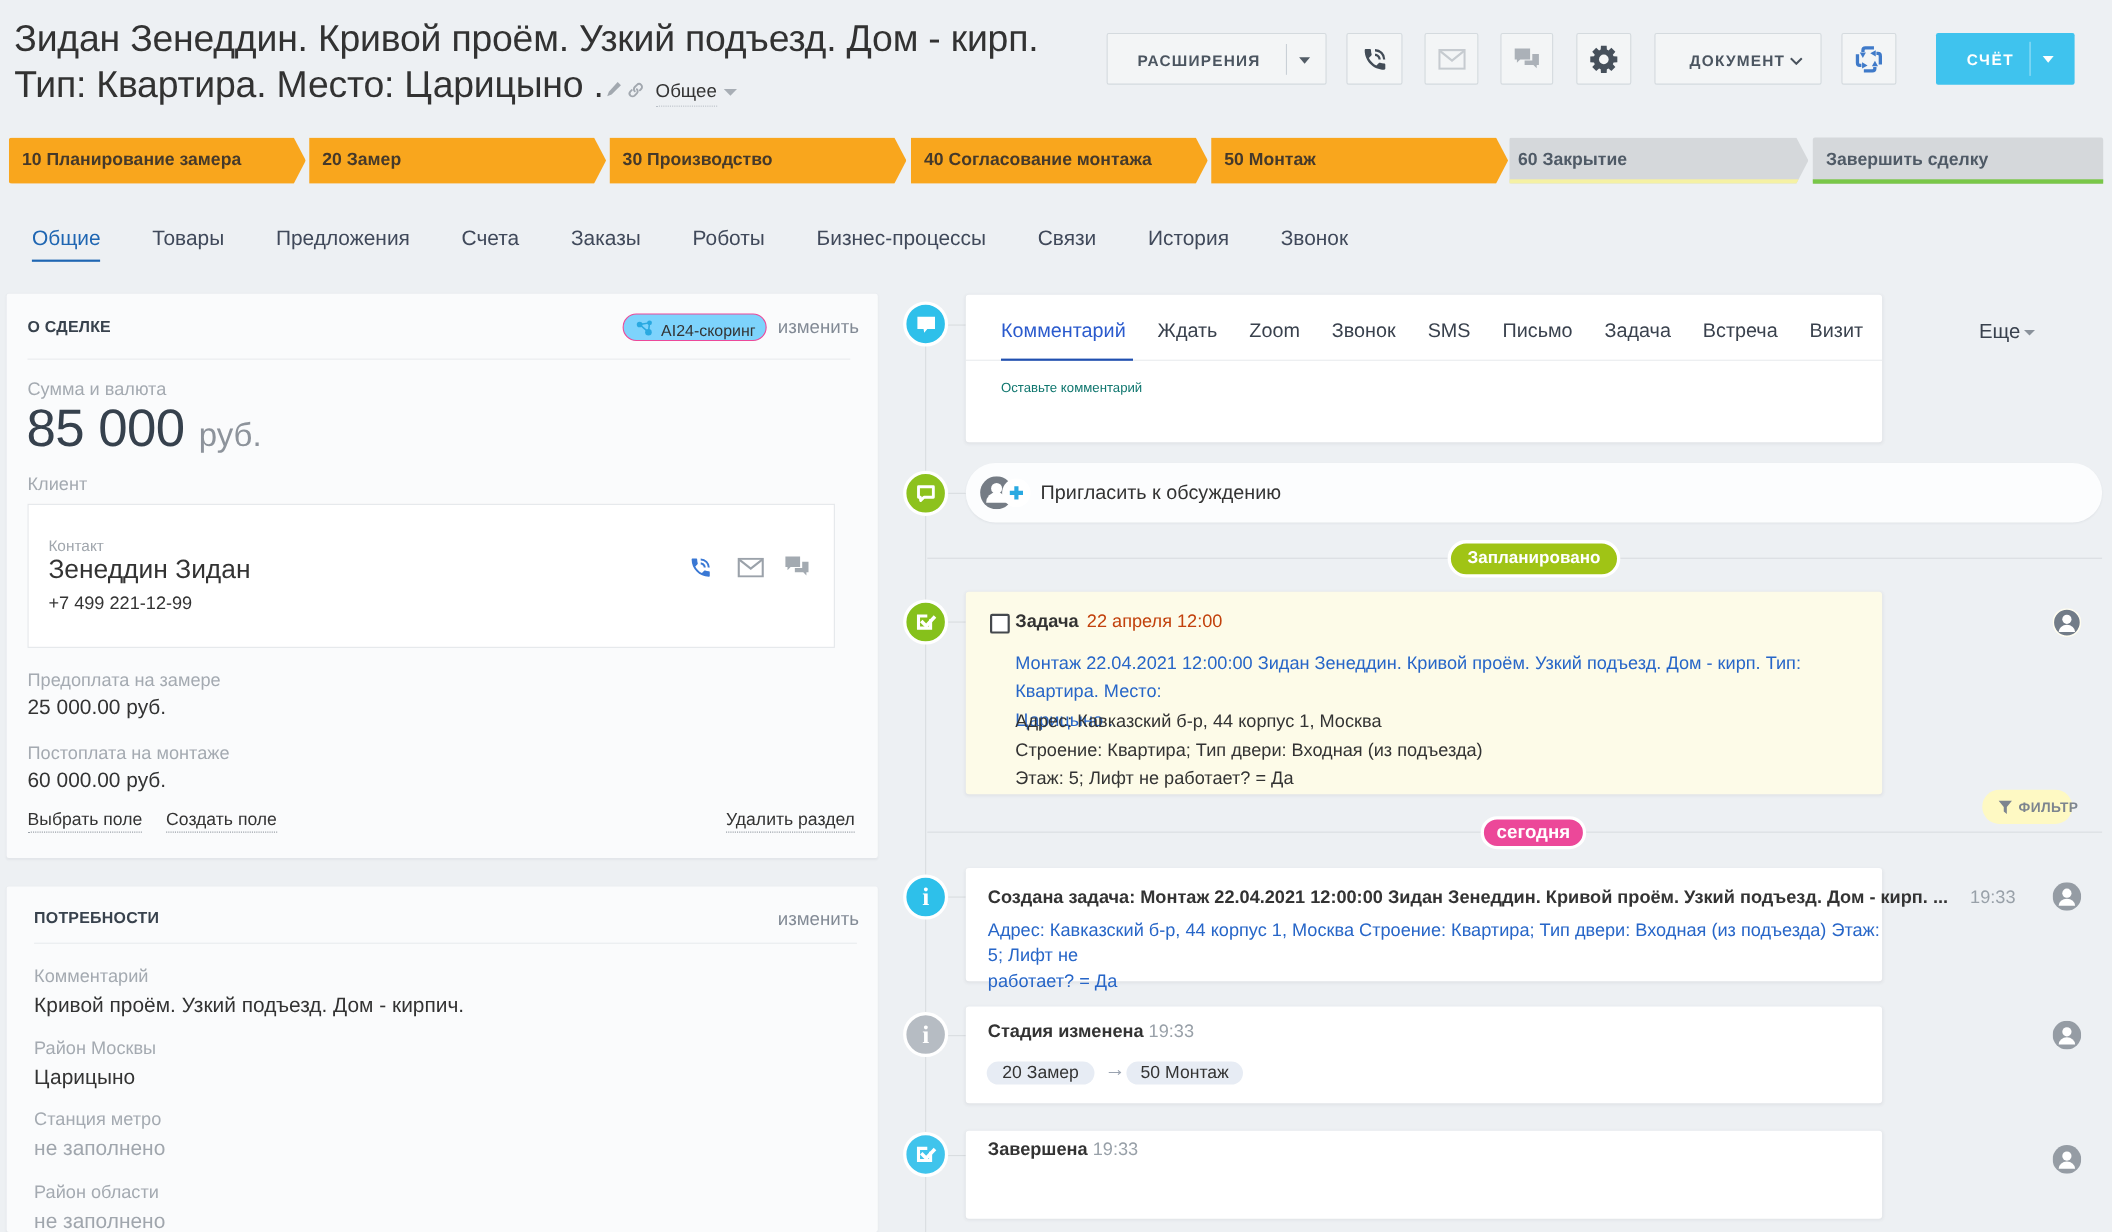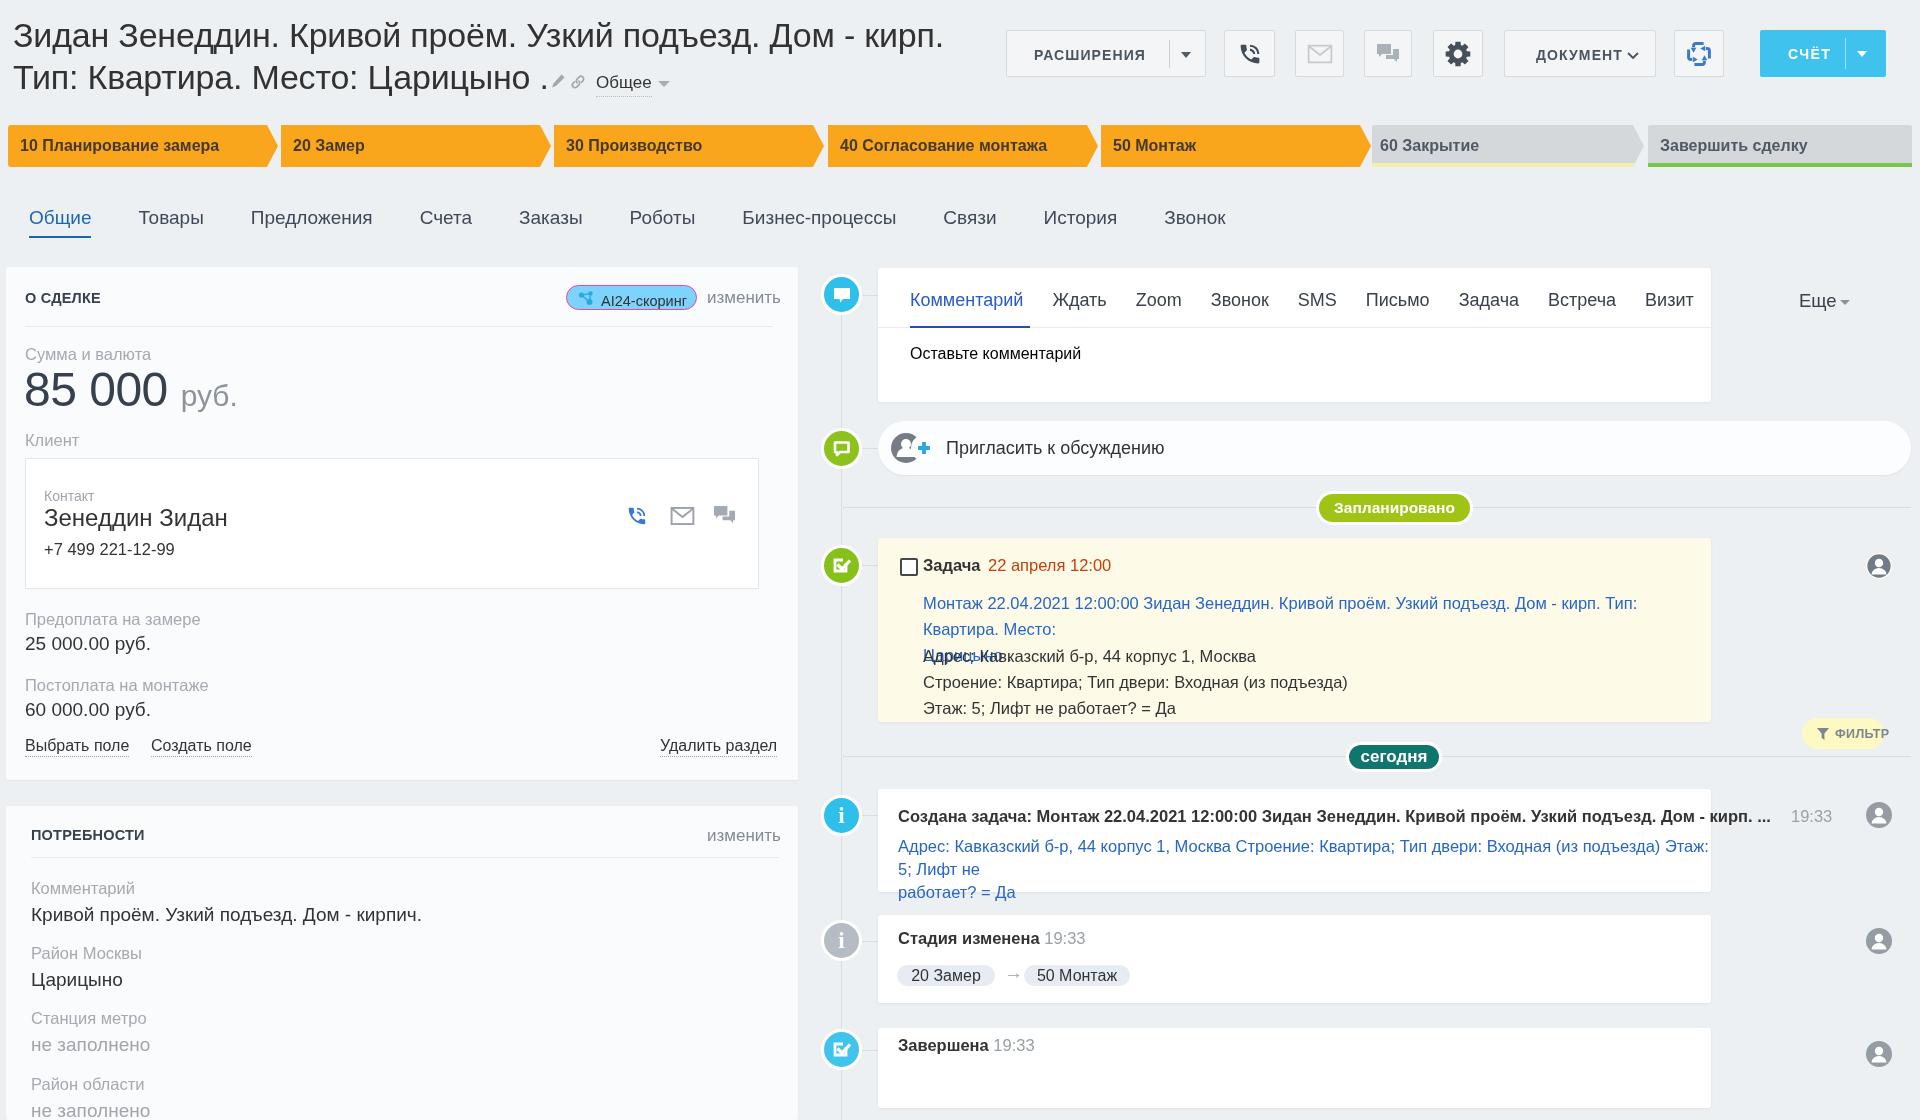--- a/index.html
+++ b/index.html
@@ -84,30 +84,30 @@
 
 
 #ccard { top:268px; height:134px; }
 #ctabs { position:absolute; left:32px; top:22px; white-space:nowrap; }
 #ctabs span { display:inline-block; margin-right:29px; font-size:18px; color:#39414d; }
 #ctabs .act { color:#2a5acd; }
 #ctab-line { position:absolute; left:0; right:0; top:59px; height:1px; background:#e9ebee; }
 #ctab-act { position:absolute; left:32px; top:58px; width:120px; height:2px; background:#2150b0; }
 #eshe { position:absolute; left:921px; top:22px; font-size:18.5px; color:#39414d; }
 #eshe-caret { position:absolute; left:962px; top:32px; width:0;height:0;border-left:5px solid transparent;border-right:5px solid transparent;border-top:5.5px solid #8a929b; }
-#cplaceholder { position:absolute; left:32px; top:77px; font-size:16px; color:#000000; }
+#cplaceholder { position:absolute; left:32px; top:77px; font-size:12px; color:#0f766e; }
 
 
 #invite { top:421px; height:54px; left:878px; width:1033px; position:absolute; background:#fcfdfe; border-radius:27px; box-shadow:0 1px 2px rgba(60,70,80,.07); }
 #invite .txt { position:absolute; left:68px; top:17px; font-size:18px; color:#333; }
 
 
 .pill { position:absolute; color:#fff; font-weight:bold; text-align:center; border:3px solid #fff; }
 #plan-pill { left:1316px; top:491px; width:157px; height:34px; background:#a0c415; font-size:15.5px; line-height:28px; border-radius:17px; }
-#today-pill { left:1346px; top:742px; width:96px; height:30px; background:#0f766e; font-size:17px; line-height:24px; border-radius:15px; }
+#today-pill { left:1346px; top:742px; width:96px; height:30px; background:#ec4899; font-size:17px; line-height:24px; border-radius:15px; }
 
 
 #filter { left:1802px; top:718px; width:82px; height:31px; background:#fef9c3; border-radius:16px; }
 #filter span { position:absolute; left:33px; top:9px; font-size:12.5px; font-weight:bold; letter-spacing:0.4px; color:#7d858f; }
 
 
 #ycard { top:538px; height:184px; background:#fdfbe8; }
 #ycard .cb { position:absolute; left:22px; top:20px; width:18px; height:18px; background:#fff; border:2px solid #44484d; border-radius:2px; }
 #ycard .t1 { position:absolute; left:45px; top:18px; font-size:16.5px; font-weight:bold; color:#333; }
 #ycard .dt { position:absolute; left:110px; top:18px; font-size:16.5px; color:#c2410c; }

